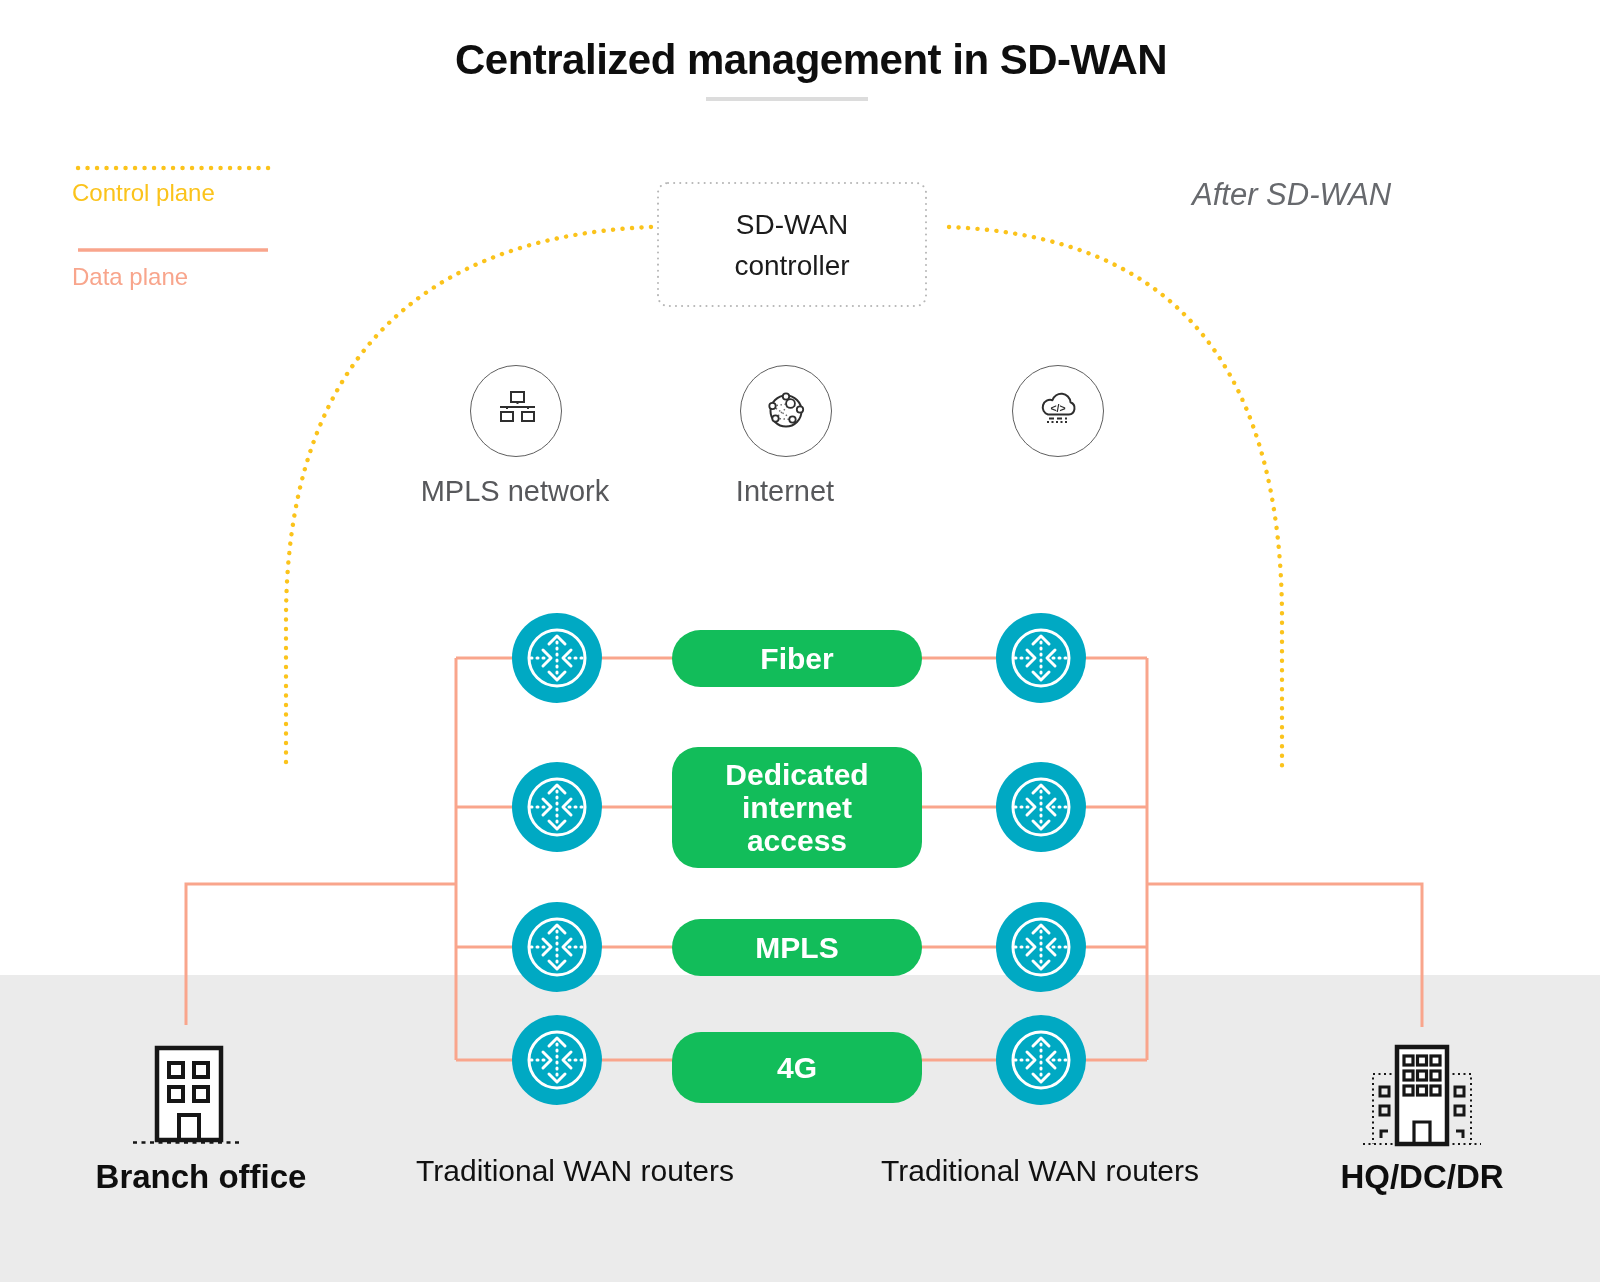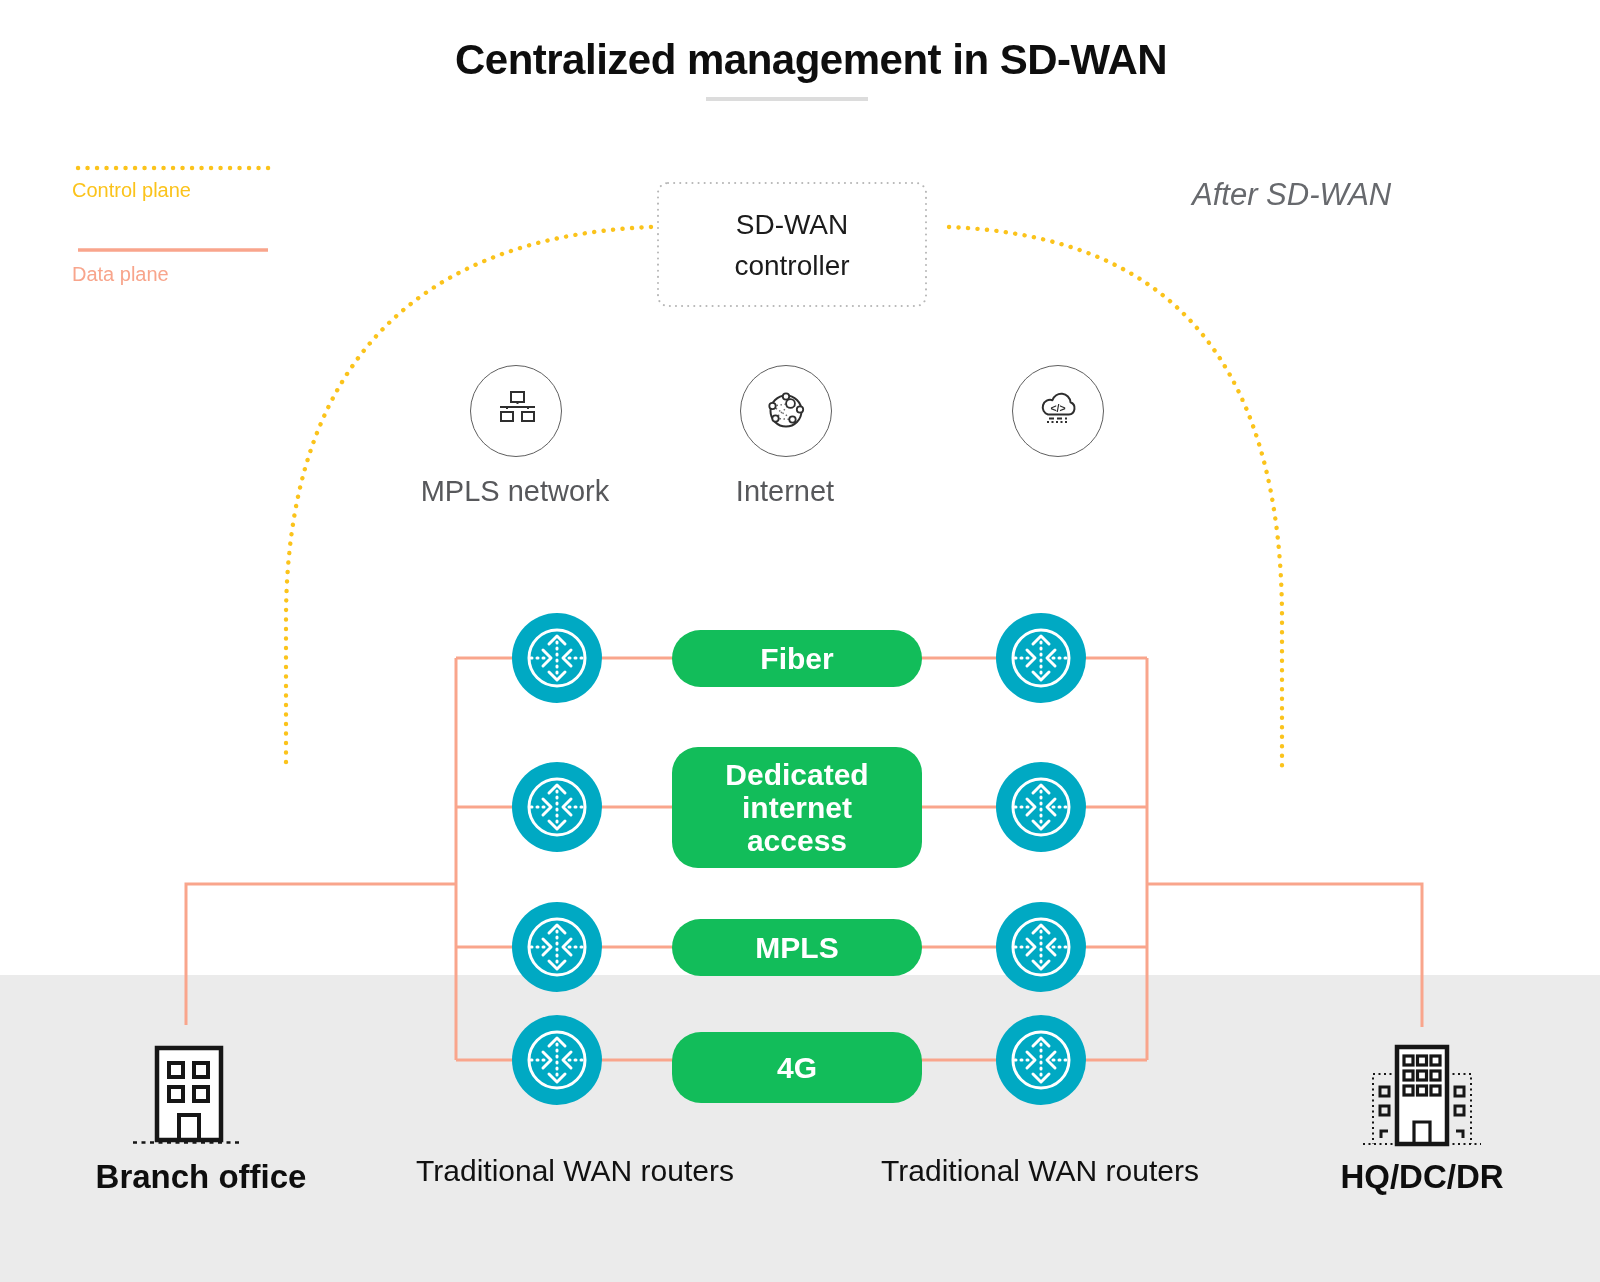--- a/index.html
+++ b/index.html
@@ -8,21 +8,21 @@
     font-family:"Liberation Sans",sans-serif;background:#ffffff;
   }
   .abs{position:absolute;}
   #band{left:0;top:975px;width:1600px;height:307px;background:#EBEBEB;}
   #overlay{left:0;top:0;width:1600px;height:1282px;}
 
   #title{left:790px;top:36px;transform:translateX(-50%);white-space:nowrap;
     font-size:42px;font-weight:700;color:#0e0e0e;letter-spacing:-0.5px;margin-left:21px;}
   #title-rule{left:706px;top:97px;width:162px;height:4px;background:#DCDCDC;}
 
-  .legend-label{font-size:20px;font-weight:400;white-space:nowrap;}
+  .legend-label{font-size:24px;font-weight:400;white-space:nowrap;}
   #control-label{left:72px;top:179px;color:#FBC31B;}
   #data-label{left:72px;top:263px;color:#F8A58C;}
 
   #after-label{left:1192px;top:177px;font-size:31px;font-style:italic;color:#67696D;white-space:nowrap;}
 
   #controller-text{left:658px;top:183px;width:268px;height:123px;
     display:flex;align-items:center;justify-content:center;text-align:center;
     font-size:28px;line-height:41px;color:#1b1b1b;font-weight:500;}
   #controller-text span{display:block;width:160px;}
 

